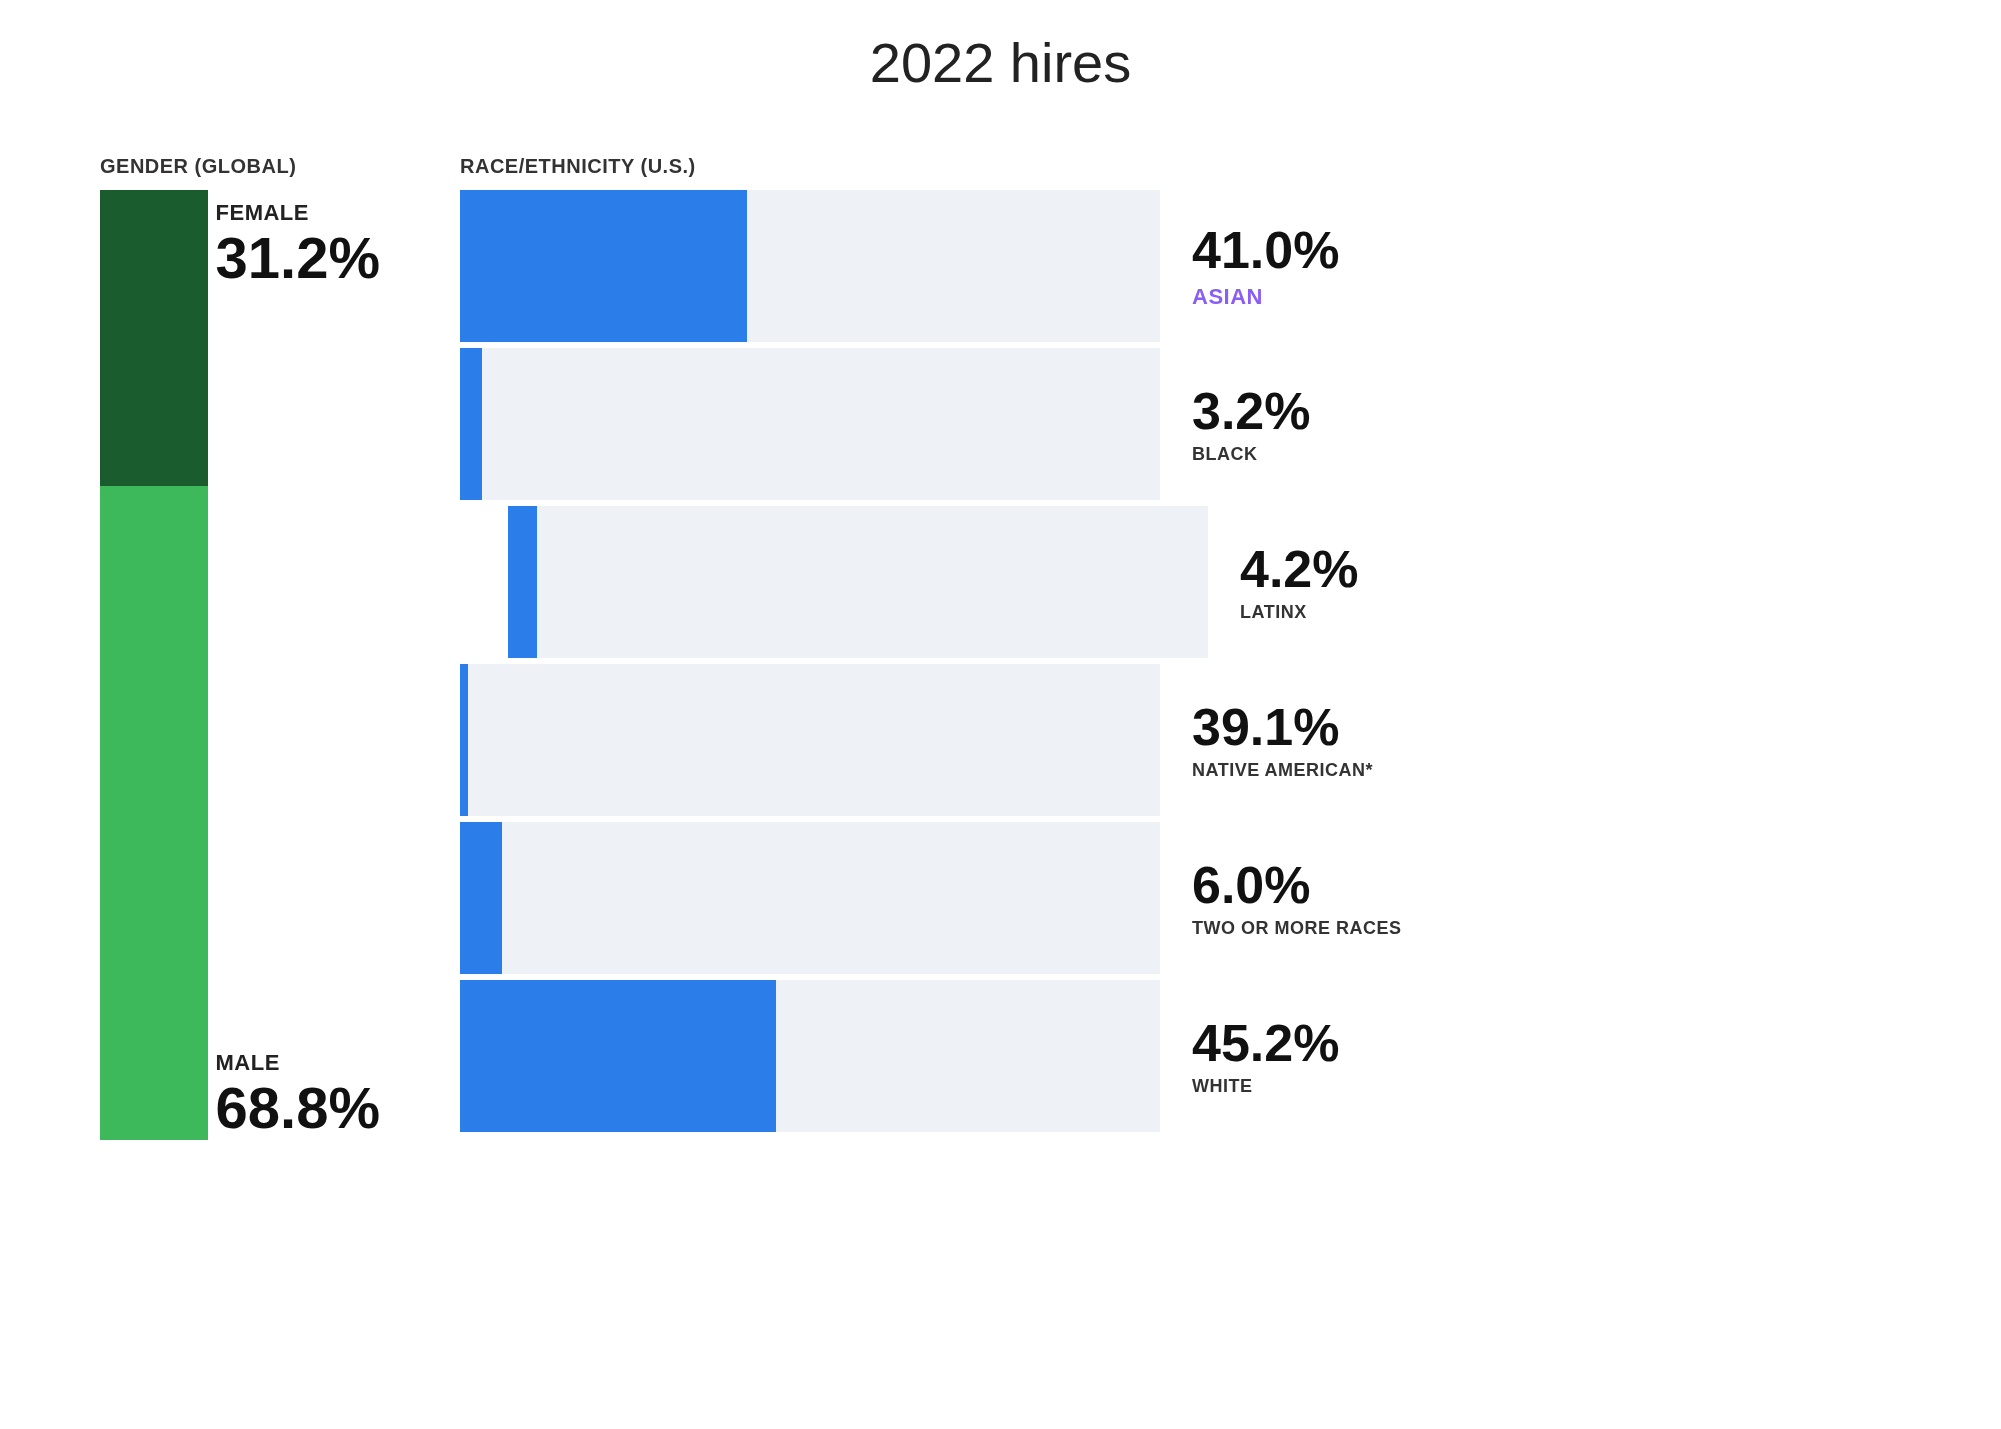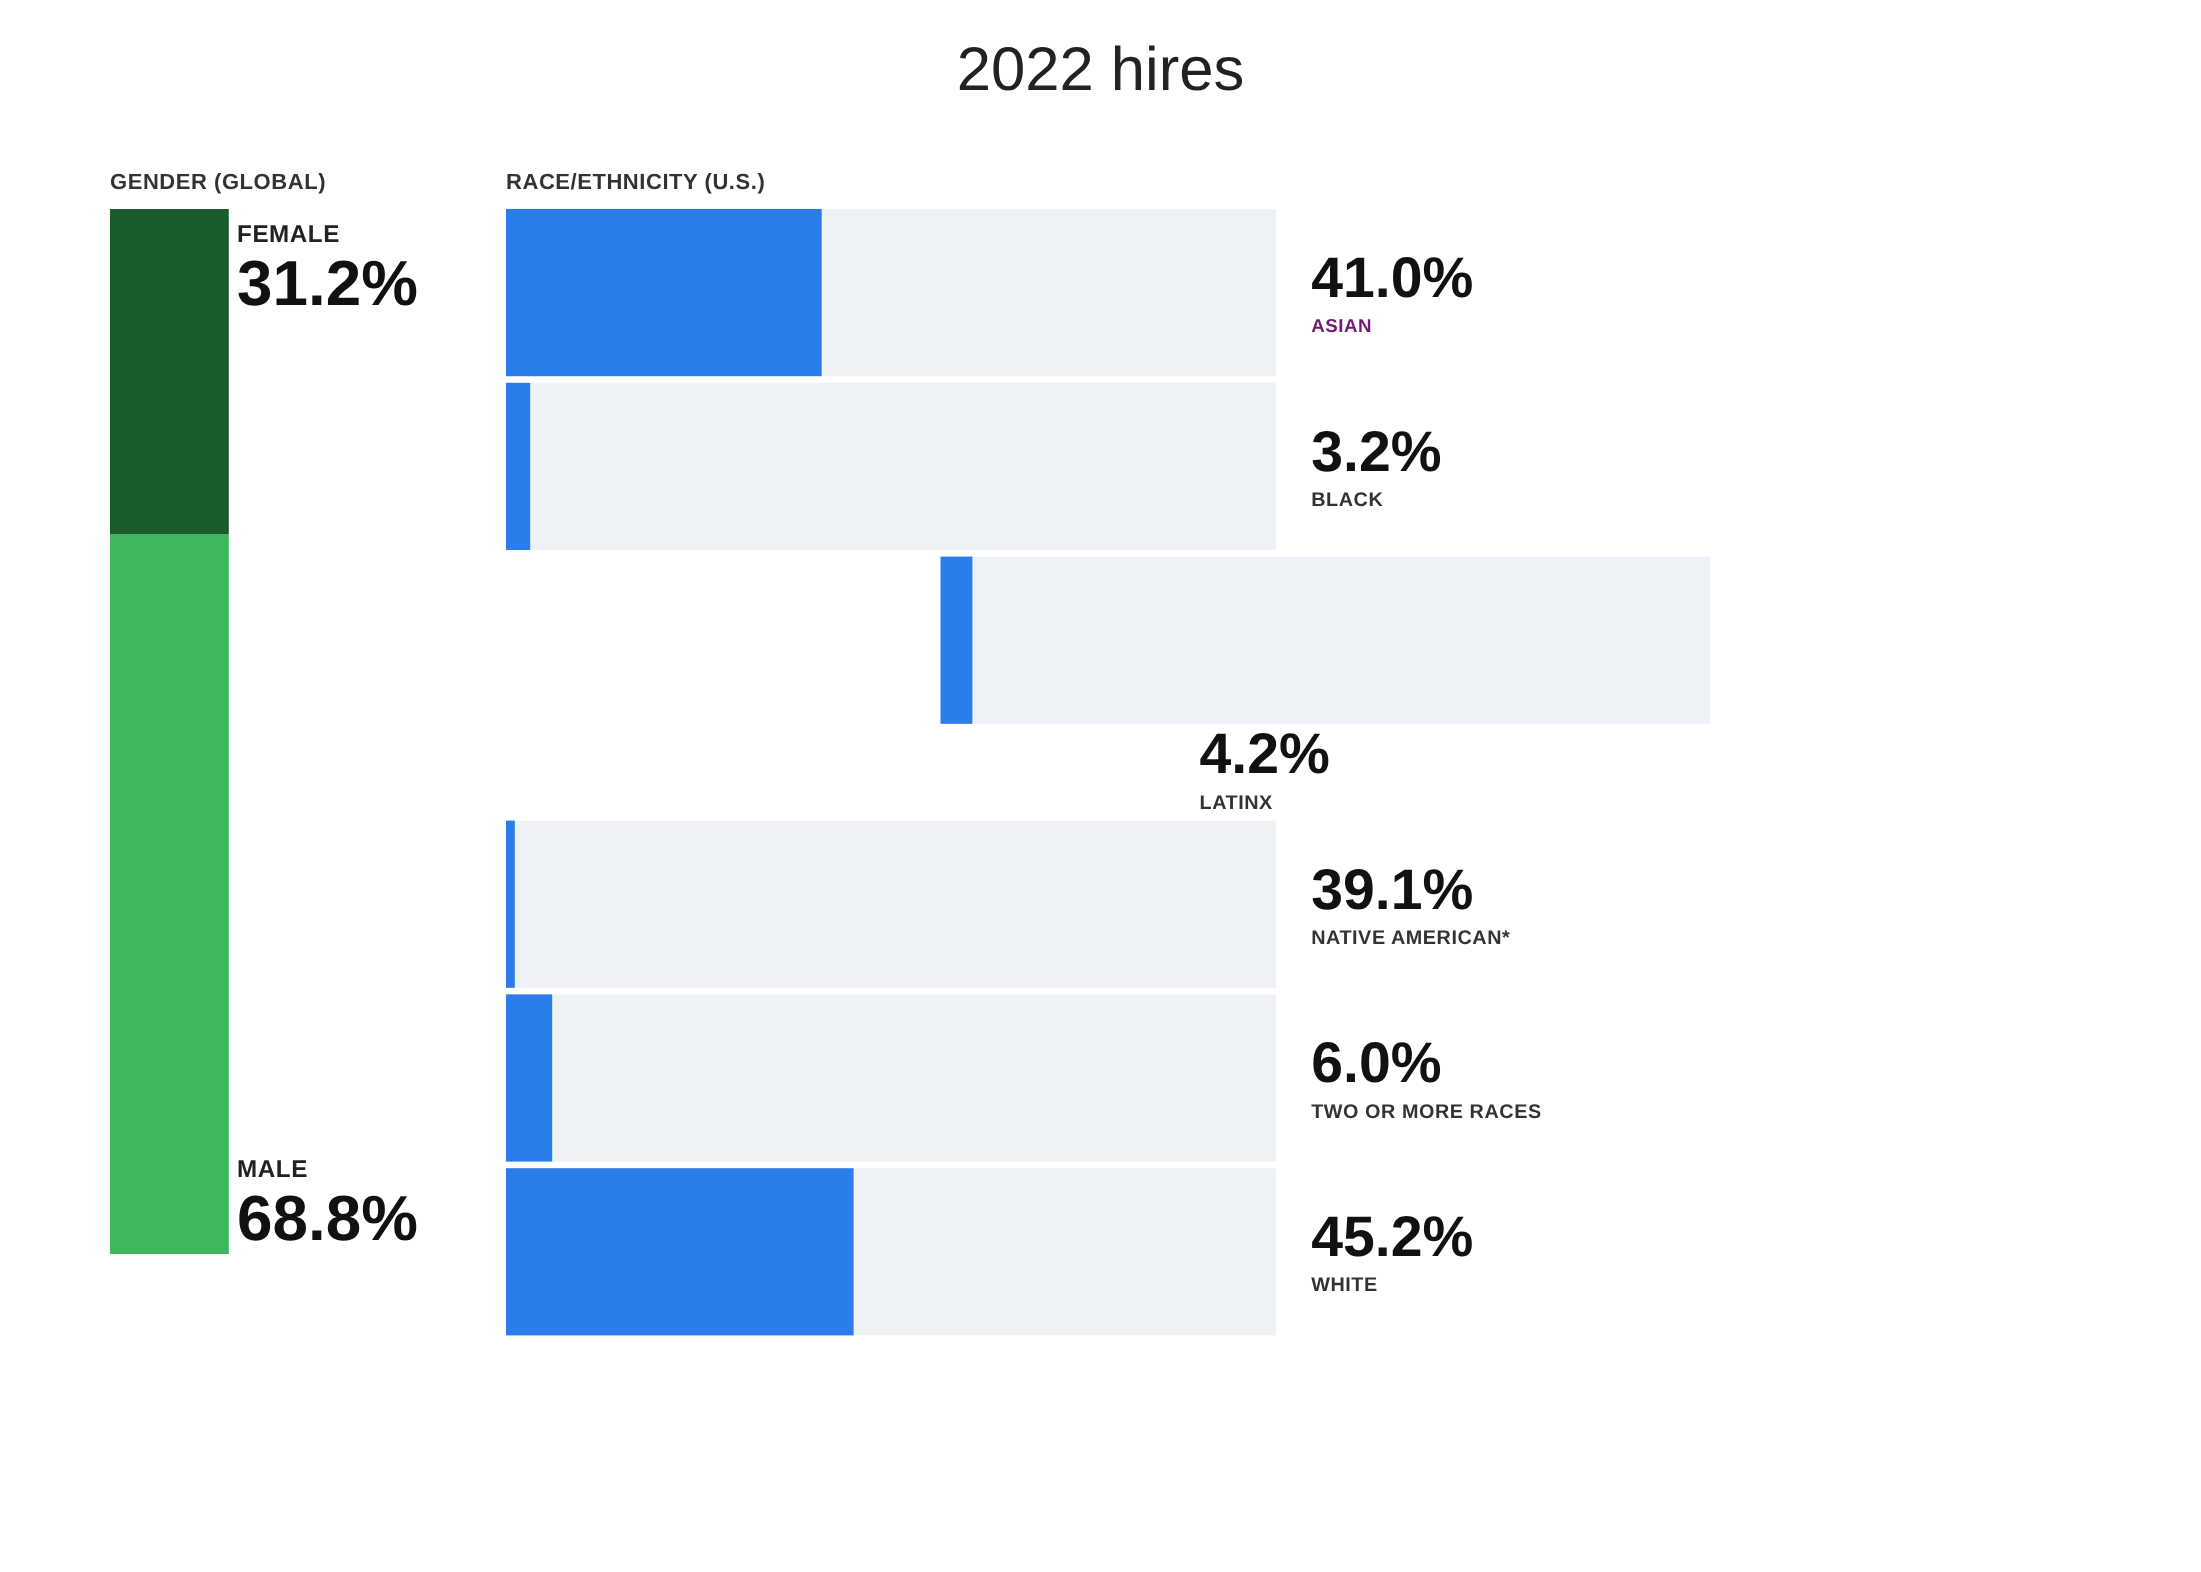--- a/index.html
+++ b/index.html
@@ -113,33 +113,33 @@
   <div class="race-section">
     <div class="section-label">RACE/ETHNICITY (U.S.)</div>
 
     <div class="race-bars-list" id="race-bars-container">
     <div style="display: flex; flex-direction: row; align-items: center; margin-bottom: 6px;">
           <div style="width: 700px; height: 152px; background: rgb(238, 242, 247); display: flex; align-items: stretch; position: relative; flex-shrink: 0;">
             <div style="width: 287px; background: rgb(43, 125, 233); height: 100%;"></div>
           </div>
           <div style="margin-left: 32px; display: flex; flex-direction: column; justify-content: center; width: 260px;">
             <div style="font-size: 52px; font-weight: 700; color: rgb(17, 17, 17); line-height: 1.1;">41.0%</div>
-            <div style="font-size: 17px; font-weight: 700; color: #701a75; text-transform: uppercase; letter-spacing: 0.5px; margin-top: 4px;">ASIAN</div>
+            <div style="font-size: 22px; font-weight: 700; color: #8b5cf6; text-transform: uppercase; letter-spacing: 0.5px; margin-top: 4px;">ASIAN</div>
           </div>
         </div>
         <div style="display: flex; flex-direction: row; align-items: center; margin-bottom: 6px;">
           <div style="width: 700px; height: 152px; background: rgb(238, 242, 247); display: flex; align-items: stretch; position: relative; flex-shrink: 0;">
             <div style="width: 22.4px; background: rgb(43, 125, 233); height: 100%;"></div>
           </div>
           <div style="margin-left: 32px; display: flex; flex-direction: column; justify-content: center; width: 260px;">
             <div style="font-size: 52px; font-weight: 700; color: rgb(17, 17, 17); line-height: 1.1;">3.2%</div>
             <div style="font-size: 18px; font-weight: 700; color: rgb(51, 51, 51); text-transform: uppercase; letter-spacing: 0.5px; margin-top: 4px;">BLACK</div>
           </div>
         </div>
-        <div style="display: flex; flex-direction: column; align-items: center; margin-bottom: 6px; padding-left: 48px;">
+        <div style="display: flex; flex-direction: row; align-items: center; margin-bottom: 6px; padding-left: 48px;">
           <div style="width: 700px; height: 152px; background: rgb(238, 242, 247); display: flex; align-items: stretch; position: relative; flex-shrink: 0;">
             <div style="width: 29.4px; background: rgb(43, 125, 233); height: 100%;"></div>
           </div>
           <div style="margin-left: 32px; display: flex; flex-direction: column; justify-content: center; width: 260px;">
             <div style="font-size: 52px; font-weight: 700; color: rgb(17, 17, 17); line-height: 1.1;">4.2%</div>
             <div style="font-size: 18px; font-weight: 700; color: rgb(51, 51, 51); text-transform: uppercase; letter-spacing: 0.5px; margin-top: 4px;">LATINX</div>
           </div>
         </div>
         <div style="display: flex; flex-direction: row; align-items: center; margin-bottom: 6px;">
           <div style="width: 700px; height: 152px; background: rgb(238, 242, 247); display: flex; align-items: stretch; position: relative; flex-shrink: 0;">

